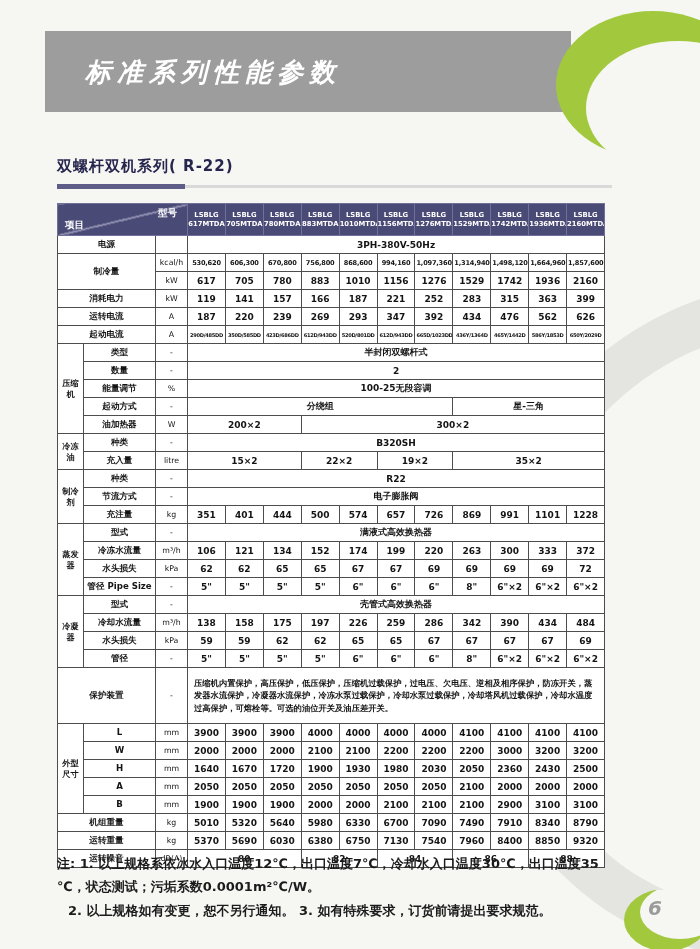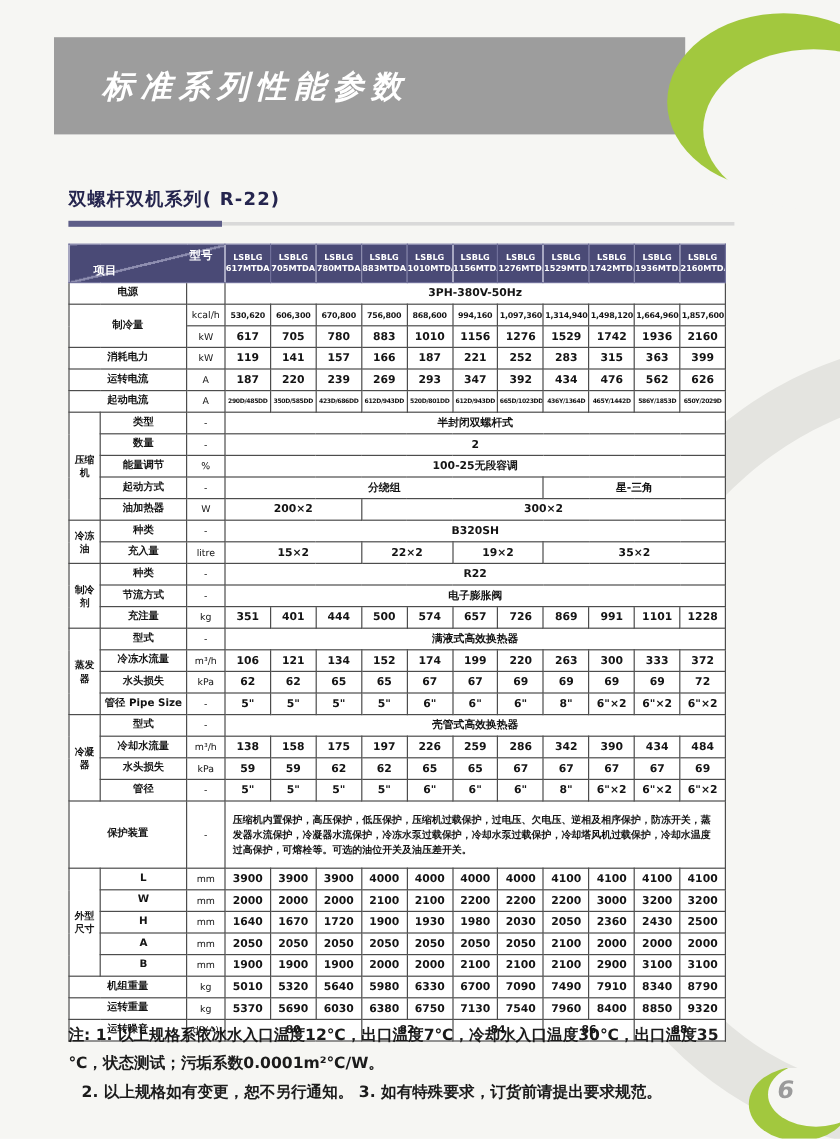--- a/index.html
+++ b/index.html
@@ -44,21 +44,21 @@
   
   .table-wrap { position:absolute; left:57px; top:203px; width:548px; }
   table { width:548px; border-collapse:collapse; table-layout:fixed; background:#ffffff; }
   td { border:1px solid #4d4d4d; height:18px; padding:0 1px; text-align:center; vertical-align:middle; overflow:hidden; }
   thead td { background:#4a4a76; color:#ffffff; border:1px solid #70709a; height:32px; }
   td.model { font-size:6.8px; font-weight:700; line-height:1.3; padding:2px 0; }
   td.corner { position:relative; padding:0;
     background:#4a4a76;
     background-image:linear-gradient(to bottom right, rgba(0,0,0,0) calc(50% - 1px), #8e8eb0 calc(50% - 1px), #8e8eb0 calc(50% + 1px), rgba(0,0,0,0) calc(50% + 1px));
   }
-  .c-item  { position:absolute; left:7px;  bottom:3px; font-size:9.5px; font-weight:700; color:#fff;margin-left:13px; }
+  .c-item  { position:absolute; left:7px;  bottom:3px; font-size:9.5px; font-weight:700; color:#fff; }
   .c-model { position:absolute; right:10px; top:3px;  font-size:9.5px; font-weight:700; color:#fff;margin-left:19px; }
   td.group { font-size:8.2px; font-weight:700; line-height:1.25; padding:0 1px; }
   td.label { font-size:8.6px; font-weight:700; line-height:1.15; padding:0 1px; }
   td.unit  { font-size:7.8px; font-weight:400; }
   td.val   { font-size:9px;  font-weight:700; }
   tr.small td.val { font-size:6.6px; letter-spacing:-0.2px;margin-left:40px; }
   tr.tiny  td.val { font-size:5.1px; letter-spacing:-0.3px; }
   tr.prot  td.val { text-align:left; font-size:8.3px; line-height:1.45; padding:3px 6px; font-weight:700; }
   tr.prot  td { height:56px; }
   

